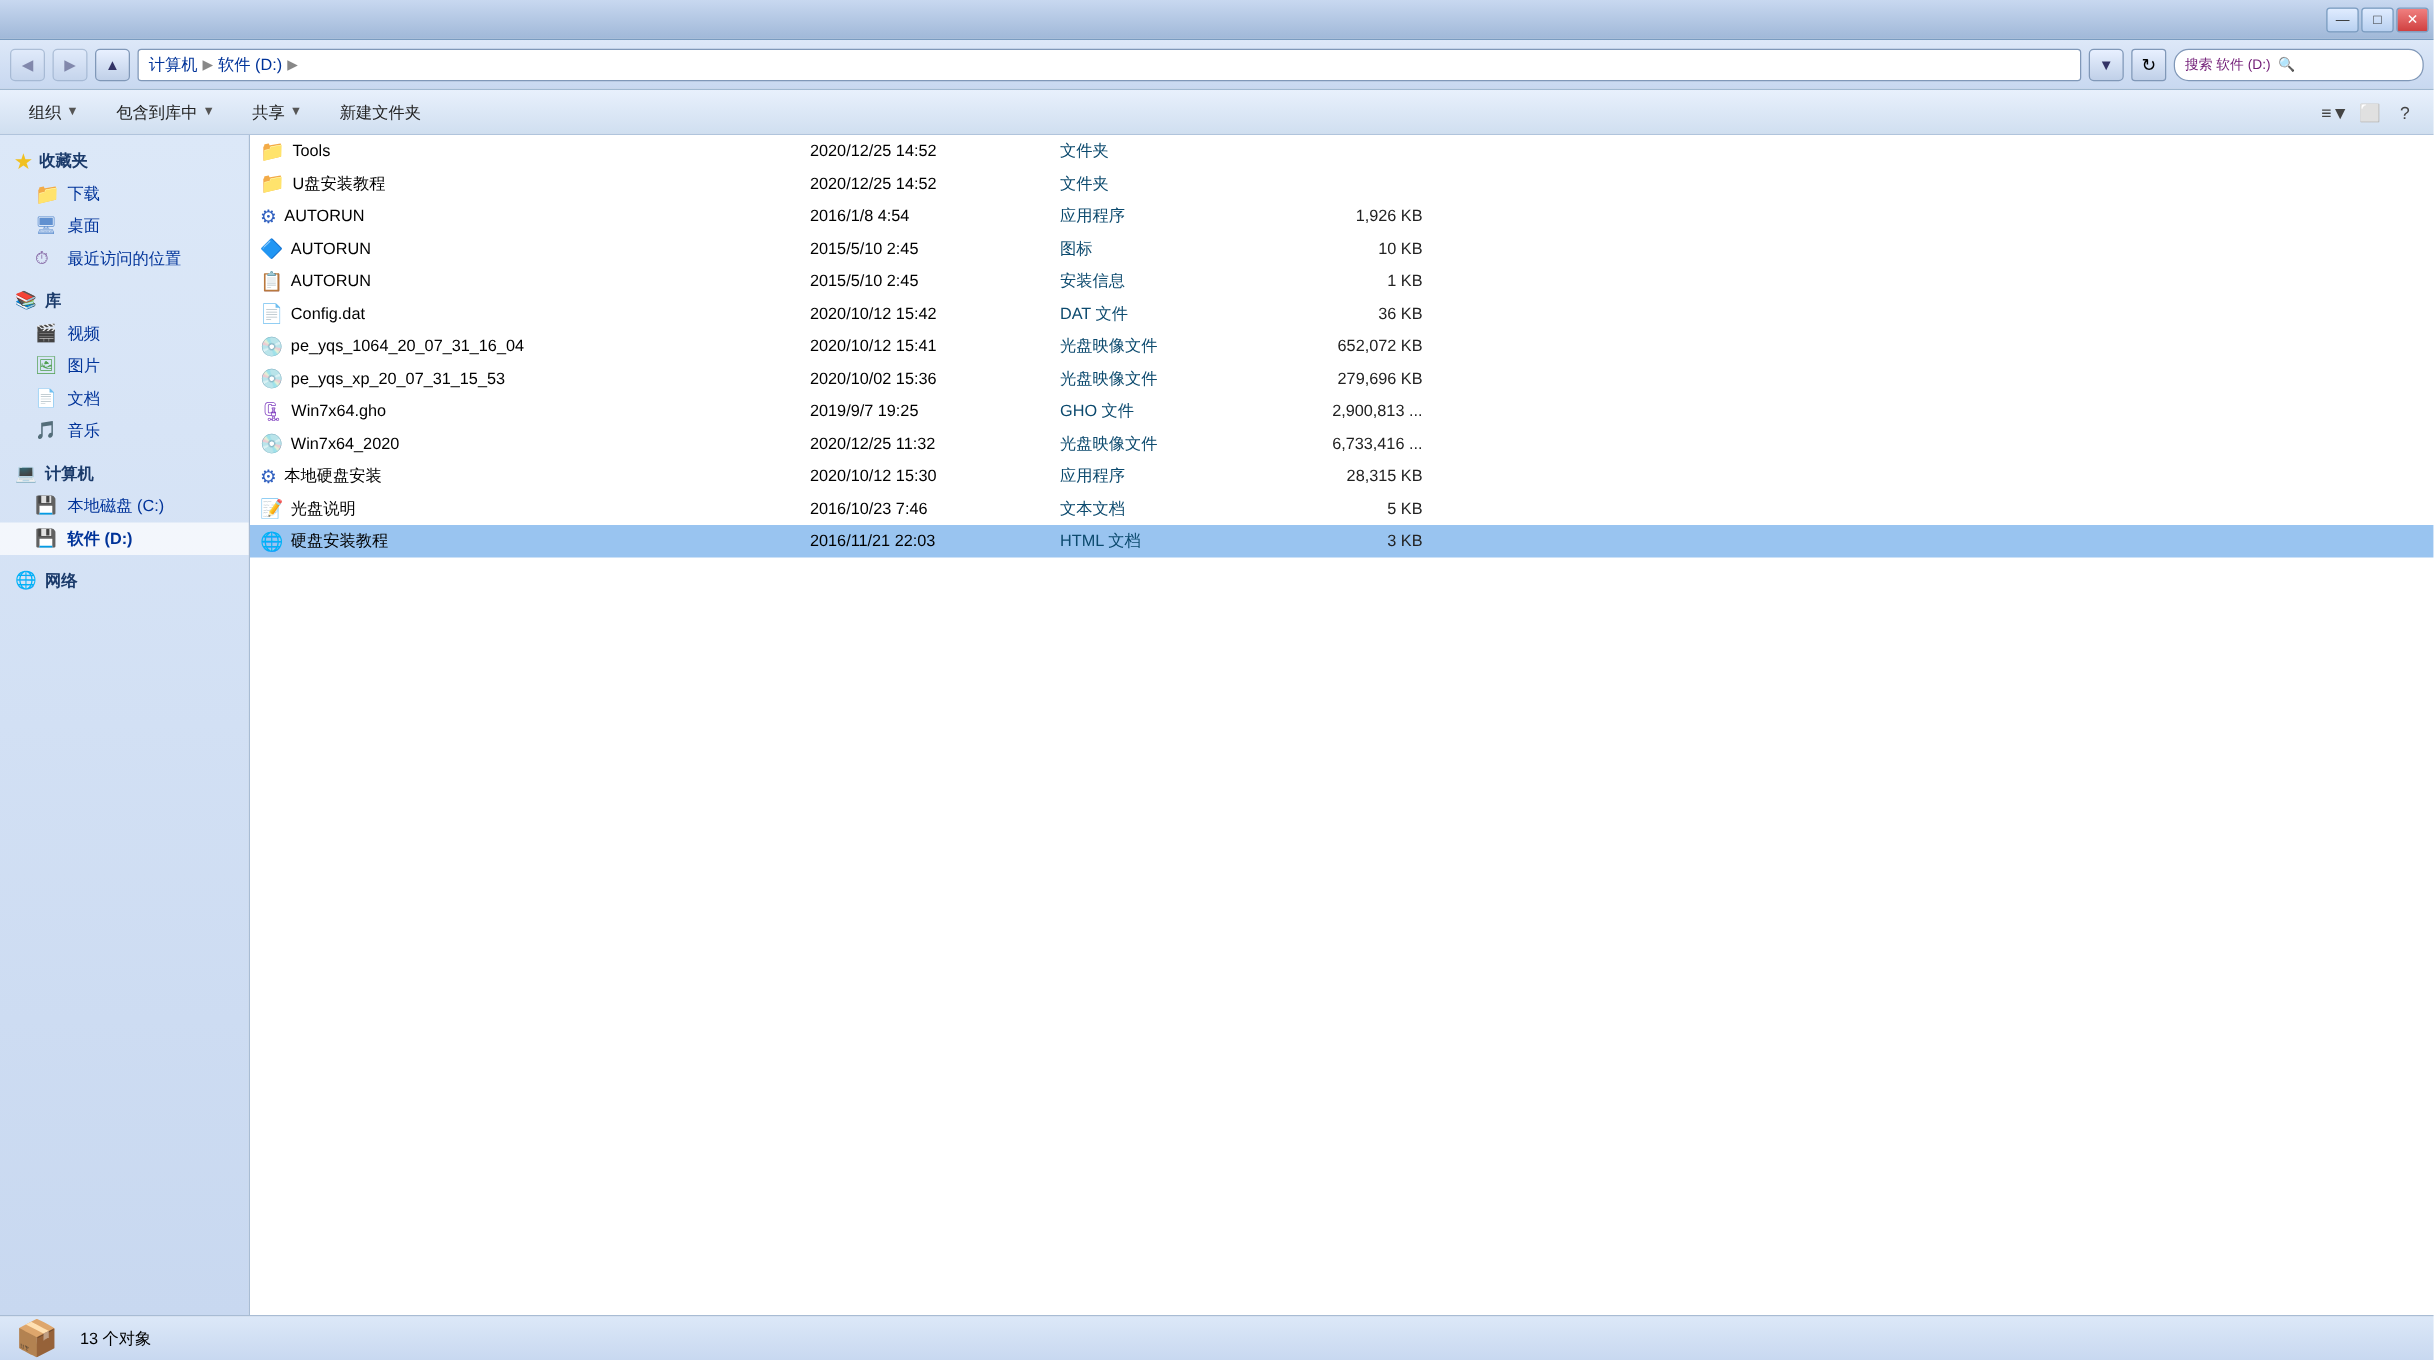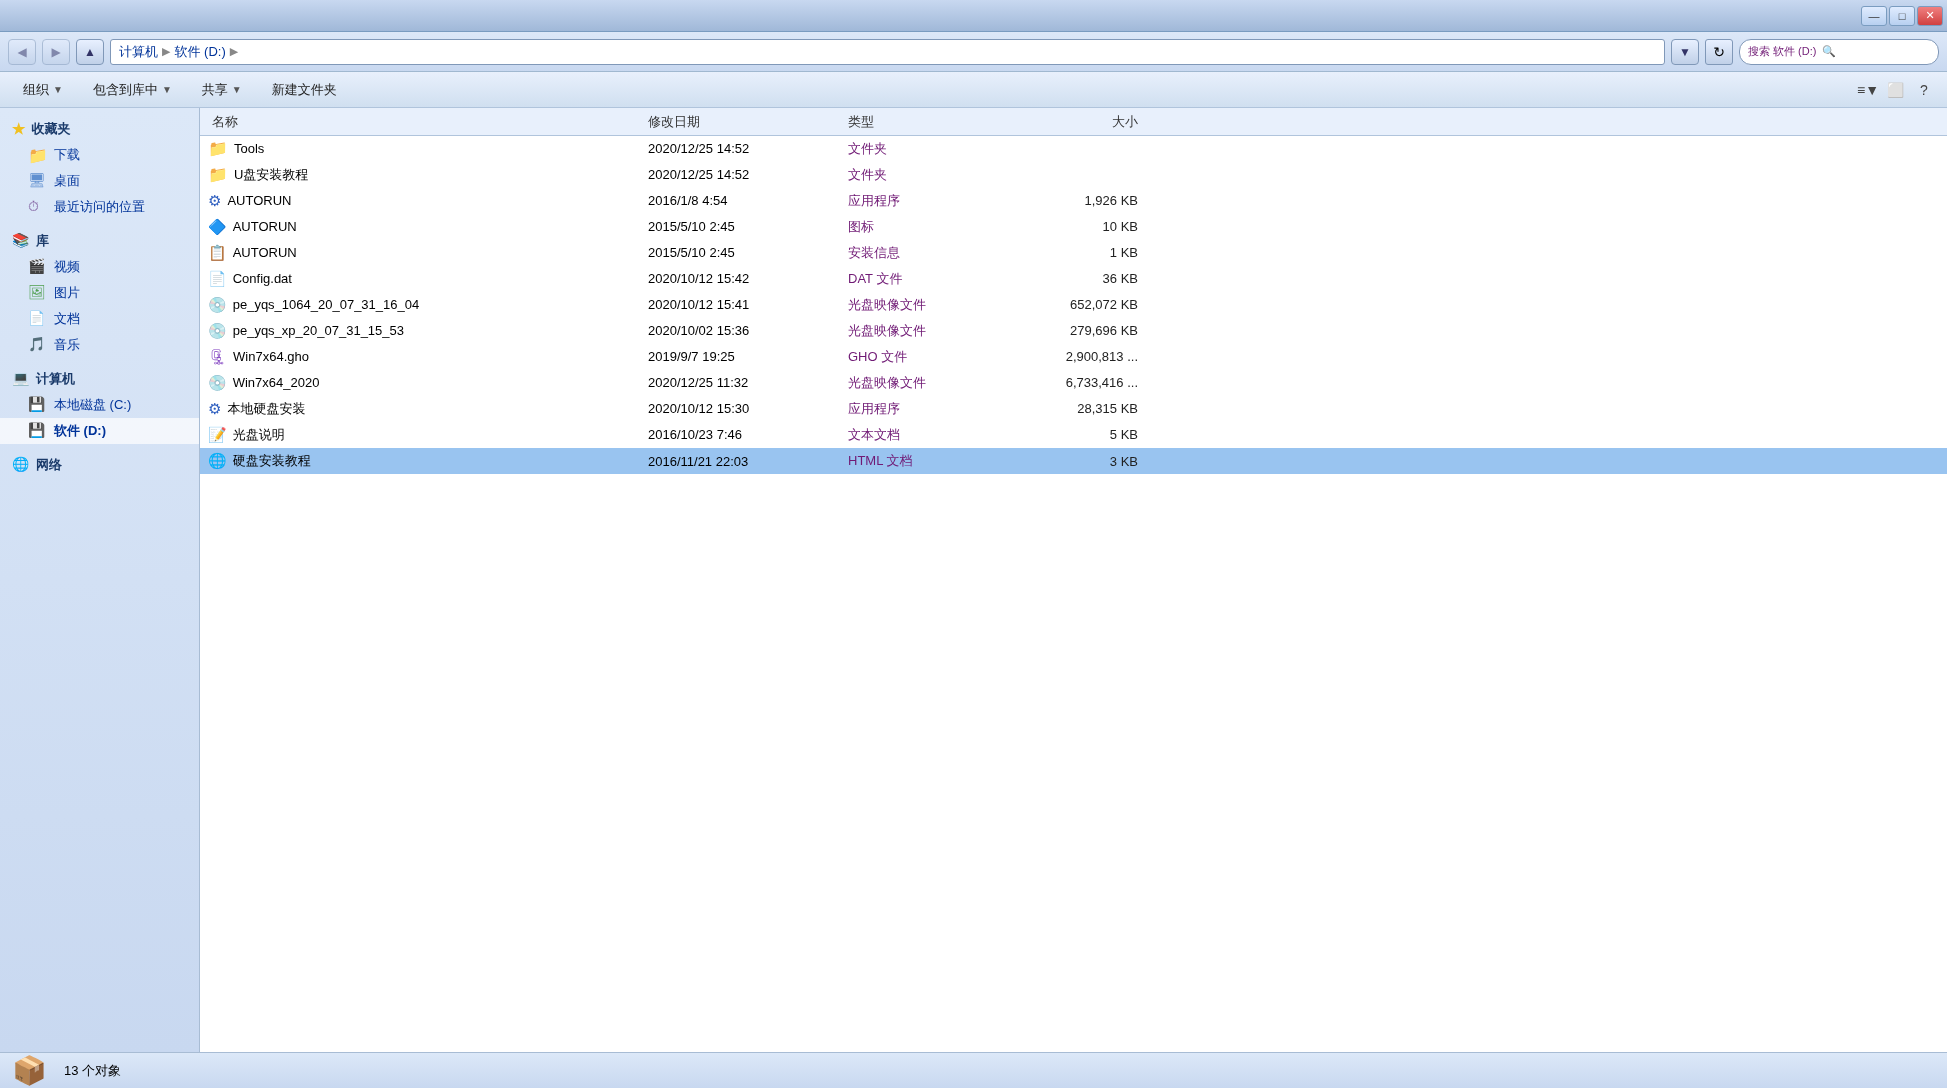--- a/index.html
+++ b/index.html
@@ -277,21 +277,21 @@
       white-space: nowrap;
     }
     .file-cell-date {
       width: 200px;
       font-size: 13px;
       color: #000000;
     }
     .file-cell-type {
       width: 160px;
       font-size: 13px;
-      color: #701a75;
+      color: #0c4a6e;
     }
     .file-cell-size {
       width: 130px;
       font-size: 13px;
       color: #222;
       text-align: right;
     }
     
     .fi-folder { color: #e8b040; font-size: 16px; }
     .fi-exe { color: #3060c0; font-size: 15px; }
@@ -445,26 +445,20 @@
     <div class="sidebar-section">
       <div class="sidebar-header">
         <span class="sidebar-icon icon-network">🌐</span>
         <span>网络</span>
       </div>
     </div>
   </div>
 
   <div class="content-area">
 
-    <div class="col-header">
-      <div class="col-name">名称</div>
-      <div class="col-date">修改日期</div>
-      <div class="col-type">类型</div>
-      <div class="col-size">大小</div>
-    </div>
 
     <div class="file-list" id="file-list">
     <div class="file-row">
       <div class="file-cell-name">
         <span class="fi-folder">📁</span>
         <span>Tools</span>
       </div>
       <div class="file-cell-date">2020/12/25 14:52</div>
       <div class="file-cell-type">文件夹</div>
       <div class="file-cell-size"></div>

